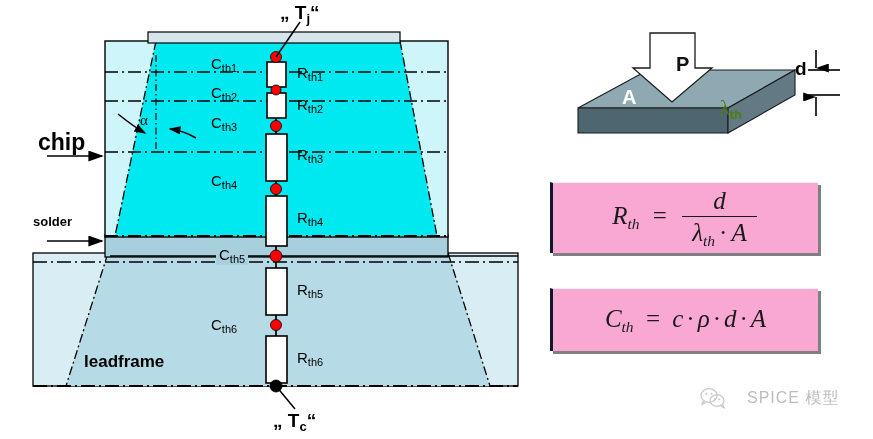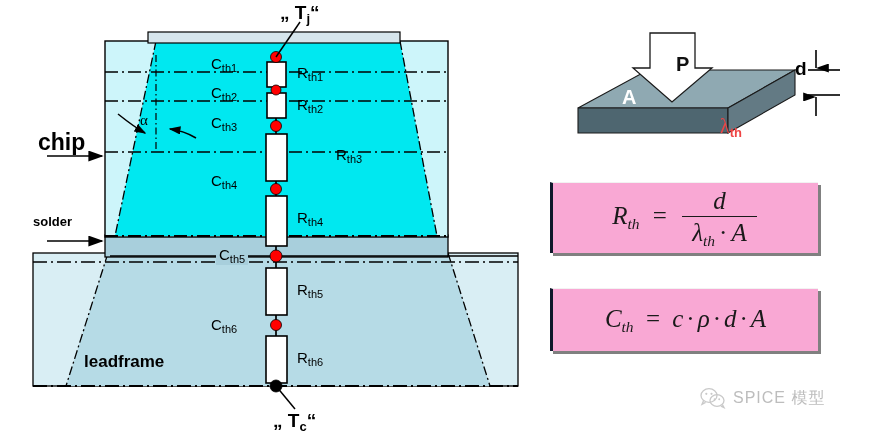--- a/index.html
+++ b/index.html
@@ -14,21 +14,21 @@
   .fbox{position:absolute;background:#f9a8d4;border-top:1px solid #f2f2f2;border-left:3px solid #0f172a;
         box-shadow:3px 3px 0 0 #808080;display:flex;align-items:center;justify-content:center;}
   .frm{font-family:"Liberation Serif",serif;color:#1a1a1a;}
   .frm i{font-style:italic;}
   .sub{font-size:0.62em;vertical-align:-0.30em;font-style:italic;}
   .fracwrap{display:inline-flex;flex-direction:column;align-items:center;vertical-align:middle;margin:0 2px;}
   .fracwrap .num{padding:0 10px 1px 10px;}
   .fracwrap .den{padding:2px 10px 0 10px;border-top:1.6px solid #1a1a1a;}
 
   
-  .wm{position:absolute;display:flex;align-items:center;gap:7px;color:#b9b9b9;}
+  .wm{position:absolute;display:flex;align-items:center;gap:21px;color:#b9b9b9;}
   .wm .txt{font-size:16px;letter-spacing:1px;color:#bdbdbd;}
 </style>
 </head>
 <body>
 
 <div id="root">
 
   <svg class="abs" style="left:0;top:0;" width="540" height="439">
     <defs>
       <marker id="arrh" markerWidth="9" markerHeight="9" refX="8" refY="3.2" orient="auto">
@@ -129,21 +129,21 @@
   <div class="lbl" style="left:211px;top:316px;font-size:15px;">
     <span>C</span><span style="font-size:11px;vertical-align:-3px;">th6</span>
   </div>
 
   <div class="lbl" style="left:297px;top:64px;font-size:15px;text-align:right;">
     <span>R</span><span style="font-size:11px;vertical-align:-3px;">th1</span>
   </div>
   <div class="lbl" style="left:297px;top:96px;font-size:15px;">
     <span>R</span><span style="font-size:11px;vertical-align:-3px;">th2</span>
   </div>
-  <div class="lbl" style="left:297px;top:146px;font-size:15px;margin-left:39px;">
+  <div class="lbl" style="left:297px;top:146px;font-size:15px;">
     <span>R</span><span style="font-size:11px;vertical-align:-3px;">th3</span>
   </div>
   <div class="lbl" style="left:297px;top:209px;font-size:15px;">
     <span>R</span><span style="font-size:11px;vertical-align:-3px;">th4</span>
   </div>
   <div class="lbl" style="left:297px;top:281px;font-size:15px;">
     <span>R</span><span style="font-size:11px;vertical-align:-3px;">th5</span>
   </div>
   <div class="lbl" style="left:297px;top:349px;font-size:15px;">
     <span>R</span><span style="font-size:11px;vertical-align:-3px;">th6</span>
@@ -163,21 +163,21 @@
     <line x1="256" y1="88" x2="256" y2="69" stroke="#000" stroke-width="1.6" marker-end="url(#arrd)"></line>
     <defs>
       <marker id="arrd" markerWidth="9" markerHeight="9" refX="2.8" refY="8" orient="auto">
         <path d="M0,0 L5.6,0 L2.8,8 z" fill="#000"></path>
       </marker>
     </defs>
   </svg>
 
   <div class="lbl bold" style="left:676px;top:53px;font-size:20px;color:#111;">P</div>
   <div class="lbl bold" style="left:622px;top:86px;font-size:20px;color:#ffffff;">A</div>
-  <div class="lbl" style="left:720px;top:115px;font-size:20px;color:#ef4444;font-family:'Liberation Serif',serif;text-align:right;">
+  <div class="lbl" style="left:720px;top:97px;font-size:20px;color:#4d7c0f;font-family:'Liberation Serif',serif;text-align:right;">
     <span>λ</span><span class="bold" style="font-size:13px;vertical-align:-4px;font-family:'Liberation Sans',sans-serif;">th</span>
   </div>
   <div class="lbl bold" style="left:795px;top:58px;font-size:19px;">d</div>
 
   <div class="fbox" style="left:550px;top:182px;width:265px;height:70px;">
     <span class="frm" style="font-size:25px;">
       <i>R</i><span class="sub">th</span>
       <span style="margin:0 7px;">=</span>
       <span class="fracwrap">
         <span class="num"><i>d</i></span>

